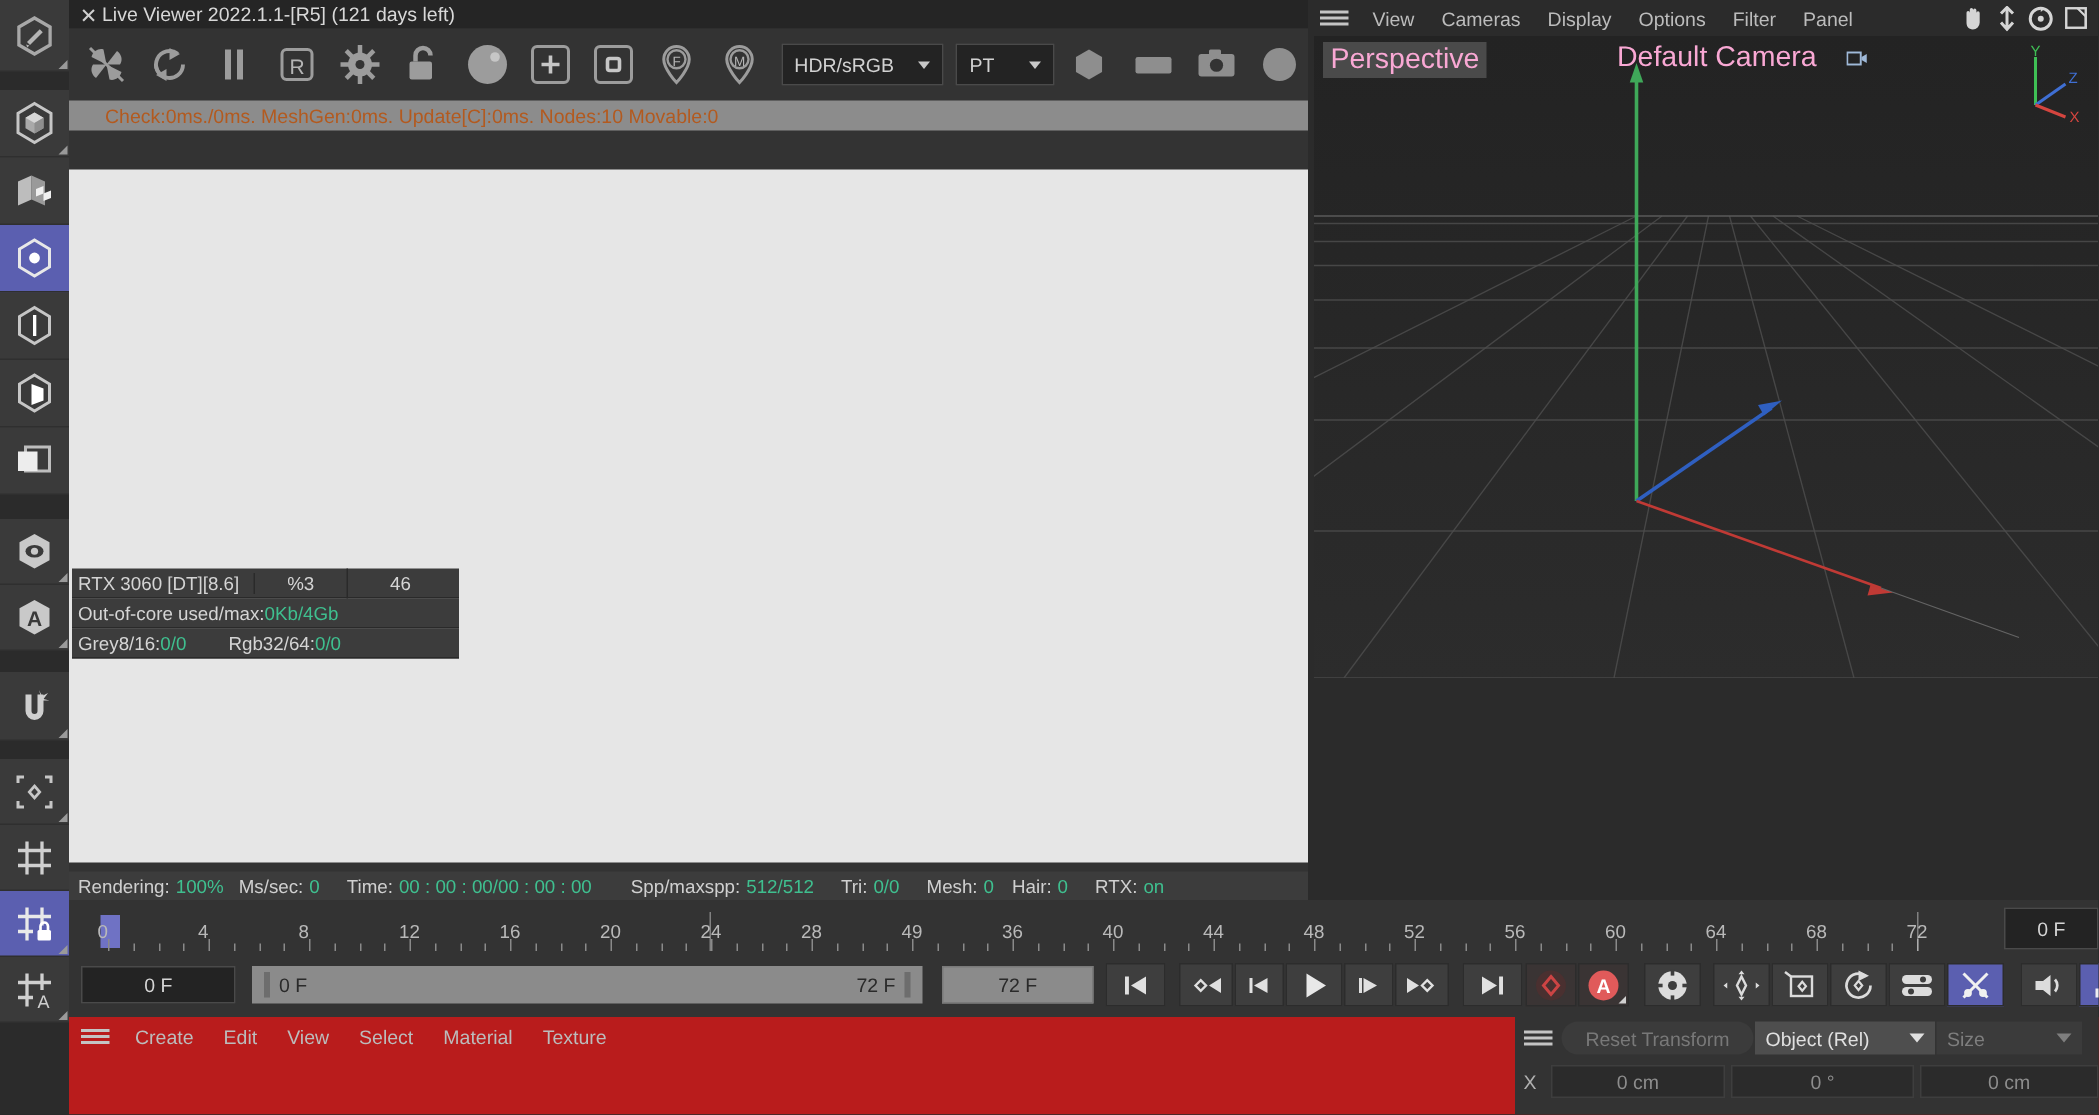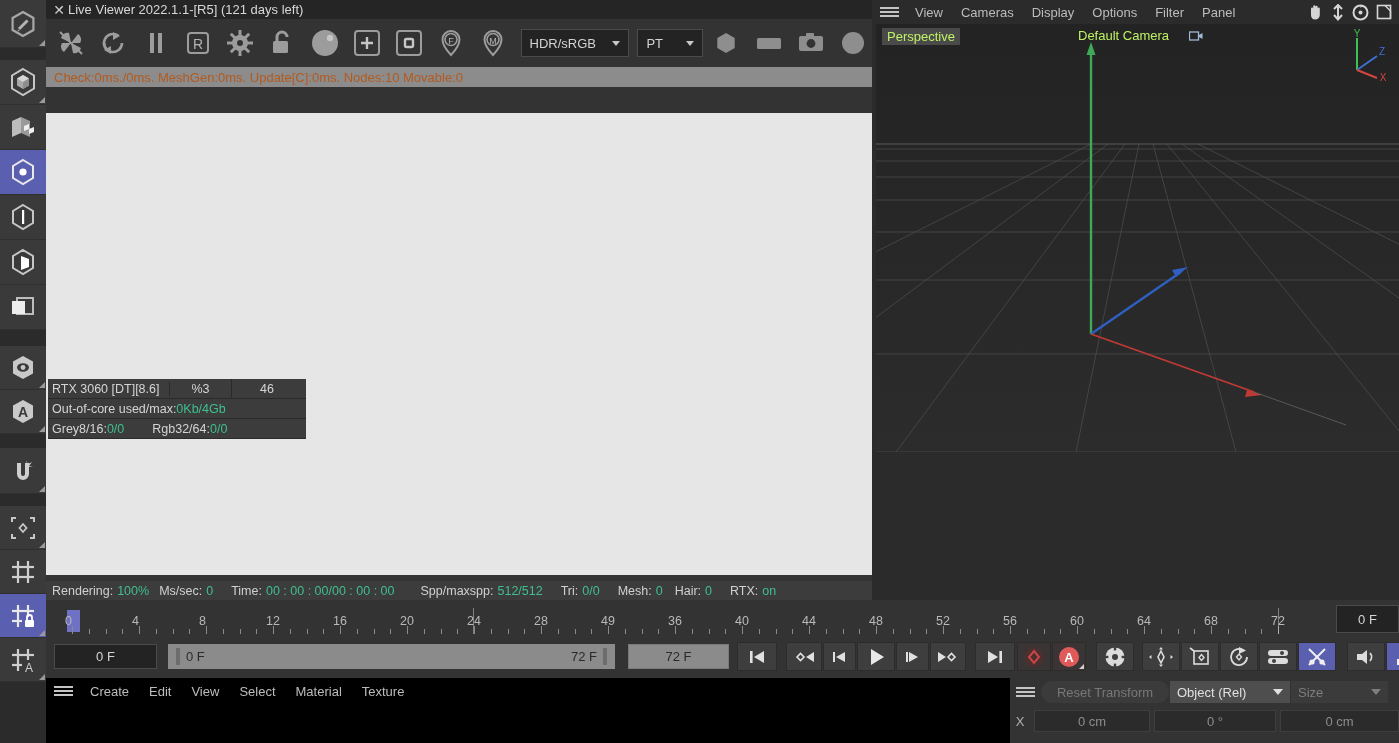--- a/index.html
+++ b/index.html
@@ -63,21 +63,21 @@
     height: 28px; background: #232323; border: 1px solid #4a4a4a;
     display: flex; align-items: center; justify-content: space-between;
     padding: 0 8px; font-size: 13px; color: #d2d2d2; margin-left: 4px;
   }
   .dd.w1 { width: 113px; } .dd.w2 { width: 68px; }
   .dd .ca { width:0;height:0;border-style:solid;border-width:5px 4px 0 4px;
             border-color:#c8c8c8 transparent transparent transparent; }
 
   .lv-status {
     height: 20px; background: #8c8c8c; color: #b35a1f; font-size: 13px;
-    display: flex; align-items: center; padding-left: 8px;
+    display: flex; align-items: center; padding-left: 24px;
   }
   .lv-canvas {
     position: absolute; left: 0; top: 113px; width: 826px; height: 462px;
     background: #e6e6e6;
   }
   .gpu {
     position: absolute; left: 2px; top: 379px; width: 258px;
     font-size: 12.5px; color: #d5d5d5;
   }
   .gpu .row { background:#3c3c3c; border-bottom:1px solid #2a2a2a; height:20px;
@@ -95,21 +95,21 @@
 
   
   .vp { position: absolute; left: 872px; top: 0; width: 527px; height: 600px; background:#2b2b2b; }
   .vp-menu { height: 24px; background:#2b2b2b; display:flex; align-items:center;
              font-size:13px; color:#bcbcbc; }
   .vp-menu .mi { padding: 0 9px; }
   .vp-icons { margin-left:auto; display:flex; align-items:center; gap:7px; padding-right:7px; }
   .vp-body { position:absolute; left:4px; top:24px; width:523px; height:428px;
              background:#2e2e2e; overflow:hidden; }
   .vp-lower { position:absolute; left:4px; top:456px; width:523px; height:144px; background:#2e2e2e; }
-  .vp-label { position:absolute; font-size:13px; color:#bef264; }
+  .vp-label { position:absolute; font-size:19px; color:#f9a8d4; }
   .vp-persp { left:6px; top:4px; background:#4a4a4a; padding:1px 5px; }
   .vp-cam { left:202px; top:4px; display:flex; align-items:center; gap:20px;}
   .grid-sp { position:absolute; right:6px; bottom:4px; font-size:13px; color:#d8d8d8; }
   .axis-g { position:absolute; right:8px; top:4px; }
 
   
   .tl { position:absolute; left:46px; top:600px; width:1353px; height:78px; background:#333333; }
   .ruler { position:absolute; left:0; top:4px; width:1282px; height:32px; background:#333333; }
   .tick-lbl { position:absolute; font-size:12.5px; color:#b9b9b9; top:10px; }
   .tick { position:absolute; bottom:2px; width:1px; background:#8a8a8a; }
@@ -122,21 +122,21 @@
     position:absolute; left:122px; top:44px; width:447px; height:25px;
     background:#8b8b8b; display:flex; align-items:center; justify-content:space-between;
     padding:0 8px; font-size:13px; color:#2a2a2a;
   }
   .range .grip { width:4px; height:17px; background:#6d6d6d; }
   .tbtn { height:29px; display:flex; align-items:center; justify-content:center;
           background:#3e3e3e; border:1px solid #2c2c2c; }
   .tbtn.sel { background:#5b5fb0; }
 
   
-  .bottom { position:absolute; left:46px; top:678px; width:1353px; height:65px; background:#000000; }
+  .bottom { position:absolute; left:46px; top:678px; width:1353px; height:65px; background:#b91c1c; }
   .b-menu { height:26px; display:flex; align-items:center; font-size:13px; color:#bcbcbc; }
   .b-menu .mi { padding:0 10px; }
   .coords { position:absolute; left:964px; top:0; width:389px; height:65px; background:#333333; }
   .co-row1 { height:26px; display:flex; align-items:center; gap:1px; padding-top:2px;}
   .co-btn { height:22px; background:#3b3b3b; border-radius:11px; display:flex;
             align-items:center; justify-content:center; font-size:13px; color:#787878; }
   .co-sel { height:22px; background:#4e4e4e; display:flex; align-items:center;
             justify-content:space-between; padding:0 7px; font-size:13px; color:#e0e0e0; }
   .co-sel2 { height:22px; background:#3b3b3b; display:flex; align-items:center;
             justify-content:space-between; padding:0 7px; font-size:13px; color:#7e7e7e; }

